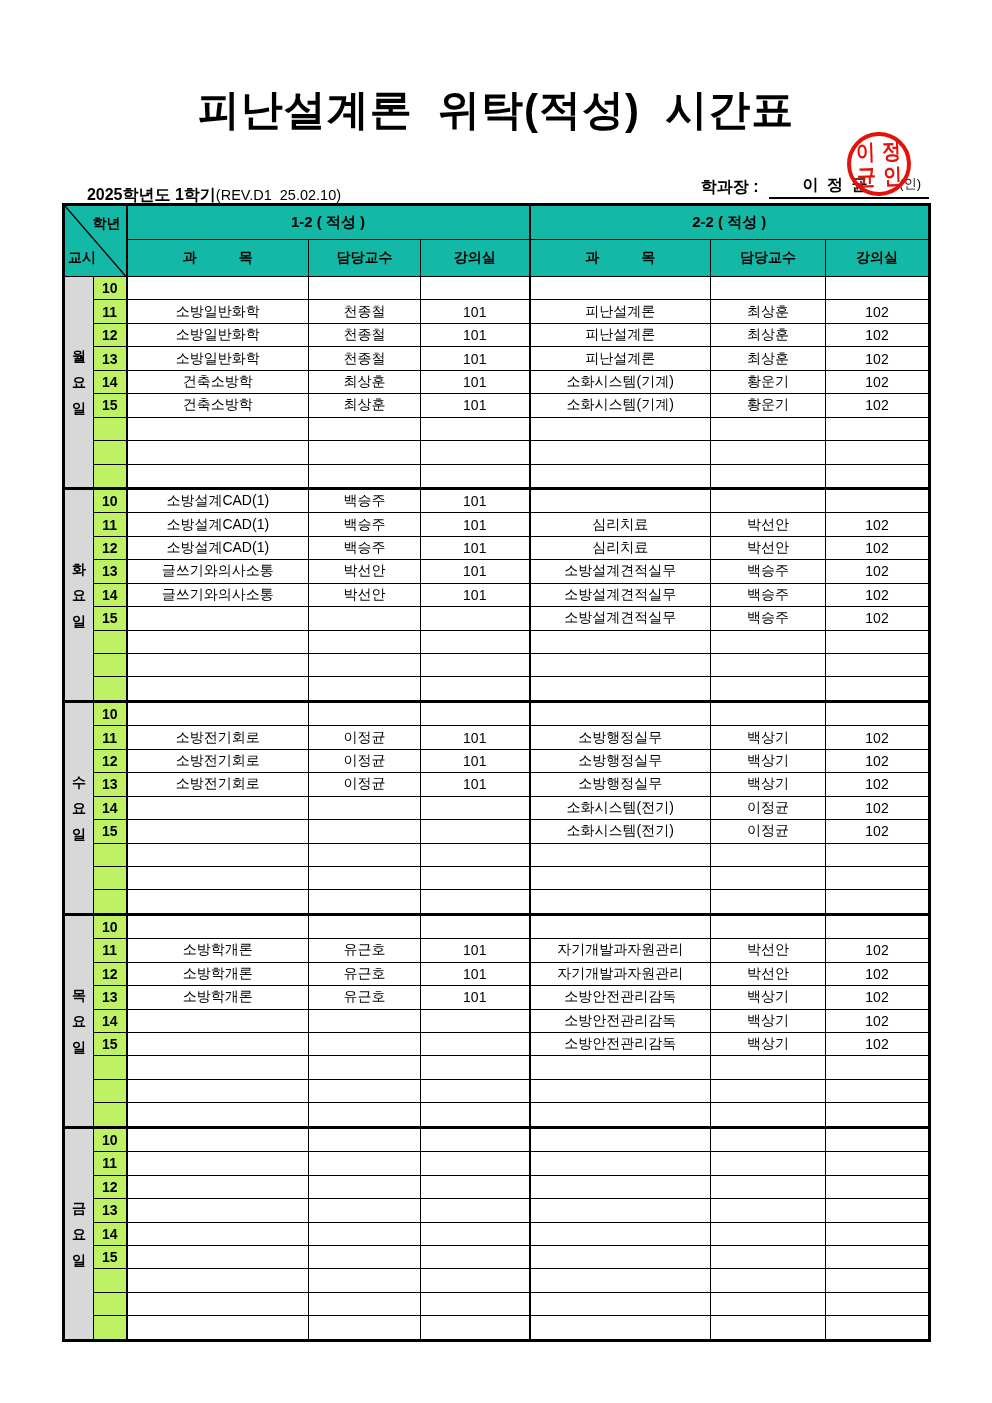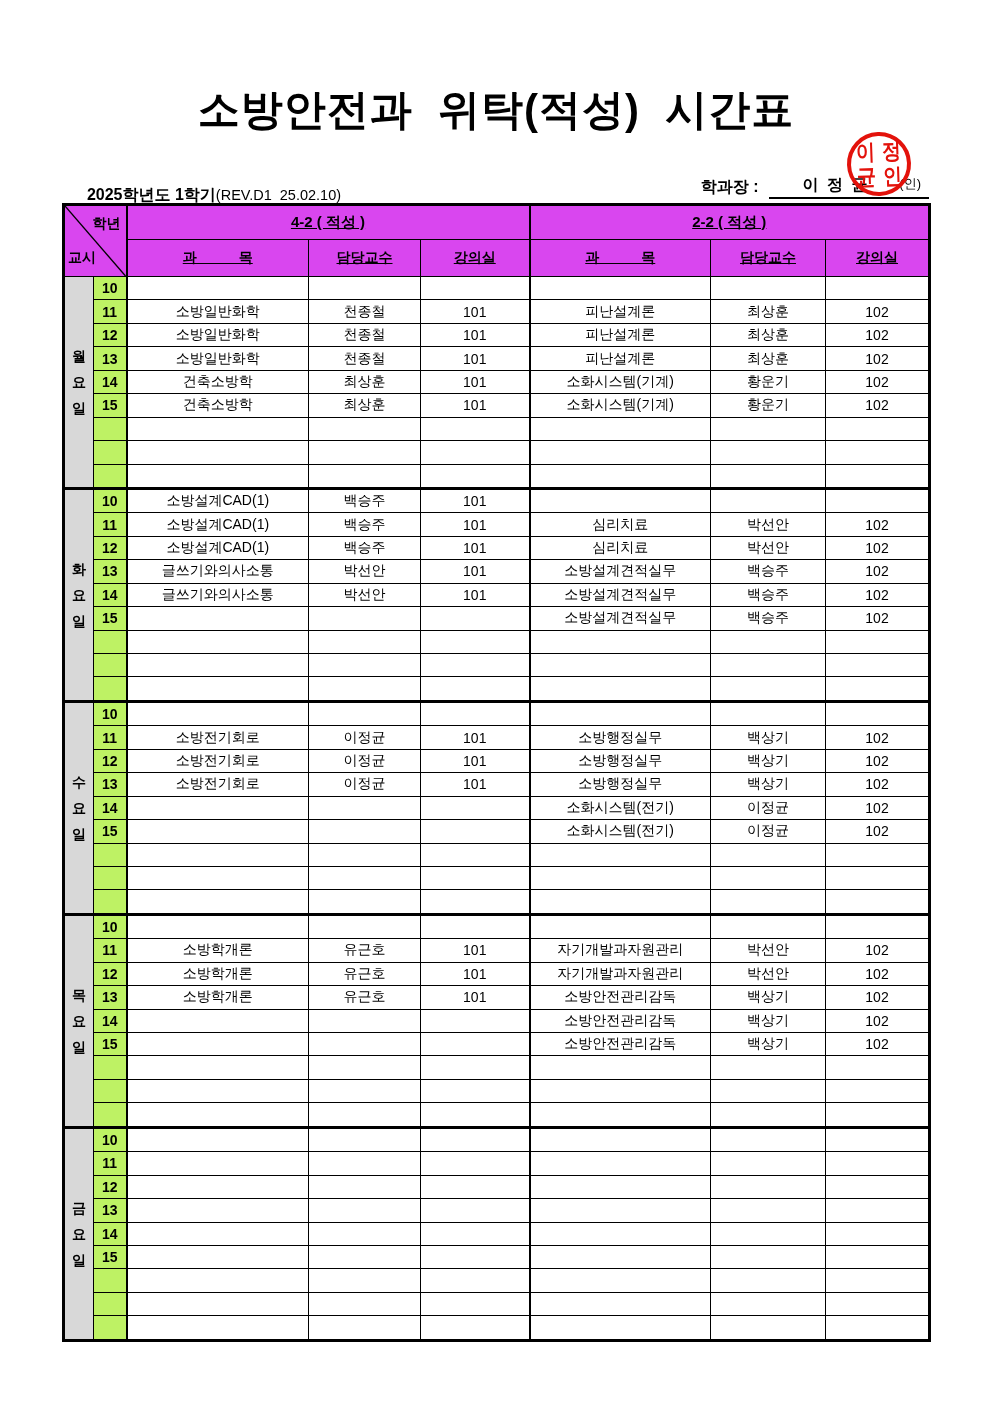--- a/index.html
+++ b/index.html
@@ -35,38 +35,38 @@
   .stamp span{display:block;transform:scaleY(1.15);}
   table.tt{
     position:absolute;left:62px;top:203px;width:866px;
     border-collapse:collapse;table-layout:fixed;
     border:3px solid #000;
   }
   .tt td{
     border:1px solid #000;text-align:center;vertical-align:middle;
     padding:0;overflow:hidden;white-space:nowrap;
   }
-  .tt thead td{background:#d946ef;font-weight:bold;text-decoration:underline;}
+  .tt thead td{background:#14b8a6;font-weight:bold;}
   .ghead{height:33px;font-size:15px;white-space:pre;}
   .shead{height:36px;font-size:14px;border-bottom:3px solid #000;white-space:pre;}
   .corner{position:relative;border-bottom:3px solid #000;}
   .corner svg{position:absolute;left:0;top:0;width:100%;height:100%;}
   .c-top{position:absolute;top:9px;right:5px;font-size:14px;font-weight:bold;}
   .c-bot{position:absolute;bottom:9px;left:3px;font-size:14px;font-weight:bold;text-align:right;}
   .tt tbody td{height:22.45px;font-size:14px;}
   td.day{background:#d8d8d8;font-weight:bold;font-size:15px;}
   td.day span{display:block;line-height:26px;}
   td.period{background:#bef264;font-weight:bold;font-size:15px;}
   td.vthick{border-left:2px solid #000;}
   td.bend{border-bottom:3px solid #000;}
 </style>
 </head>
 <body>
 
-<h1 class="title">소방안전과  위탁(적성)  시간표</h1>
+<h1 class="title">피난설계론  위탁(적성)  시간표</h1>
 
 <div class="meta-left">
   <span class="semester">2025학년도 1학기</span><span class="rev">(REV.D1  25.02.10)</span>
 </div>
 
 <div class="meta-right">
   <span class="approver-label">학과장 :</span>
   <span class="sign-line">
     <span class="approver-name">이 정 균</span>
     <span class="seal-note">(인)</span>
@@ -93,21 +93,21 @@
   </colgroup>
   <thead>
     <tr>
       <td class="corner" rowspan="2" colspan="2">
         <svg viewBox="0 0 63 73" preserveAspectRatio="none">
           <line x1="0" y1="0" x2="63" y2="73" stroke="#000" stroke-width="1.4"></line>
         </svg>
         <span class="c-top">학년</span>
         <span class="c-bot">교시</span>
       </td>
-      <td class="ghead vthick" colspan="3">4-2 ( 적성 )</td>
+      <td class="ghead vthick" colspan="3">1-2 ( 적성 )</td>
       <td class="ghead vthick" colspan="3">2-2 ( 적성 )</td>
     </tr>
     <tr>
       <td class="shead vthick">과　　　목</td>
       <td class="shead">담당교수</td>
       <td class="shead">강의실</td>
       <td class="shead vthick">과　　　목</td>
       <td class="shead">담당교수</td>
       <td class="shead">강의실</td>
     </tr>

